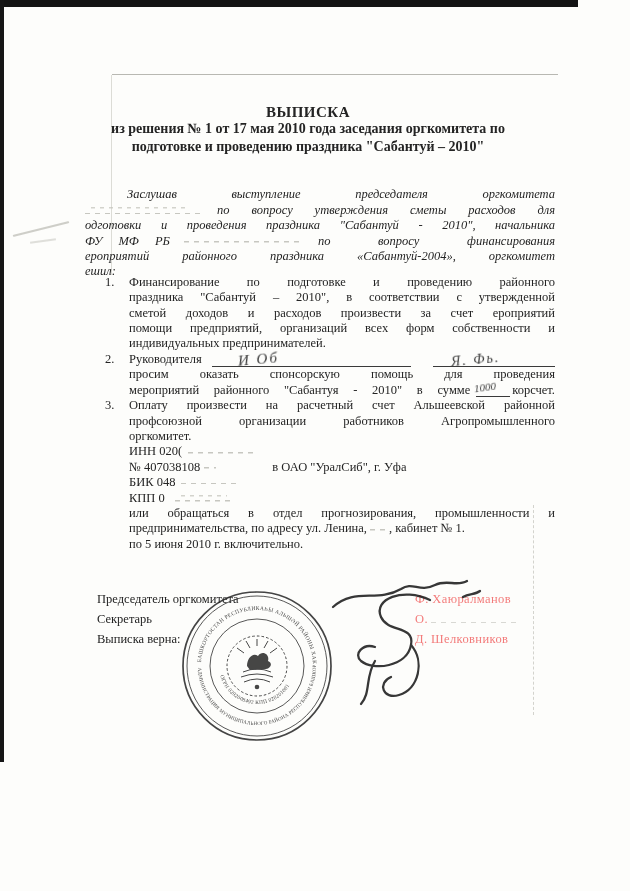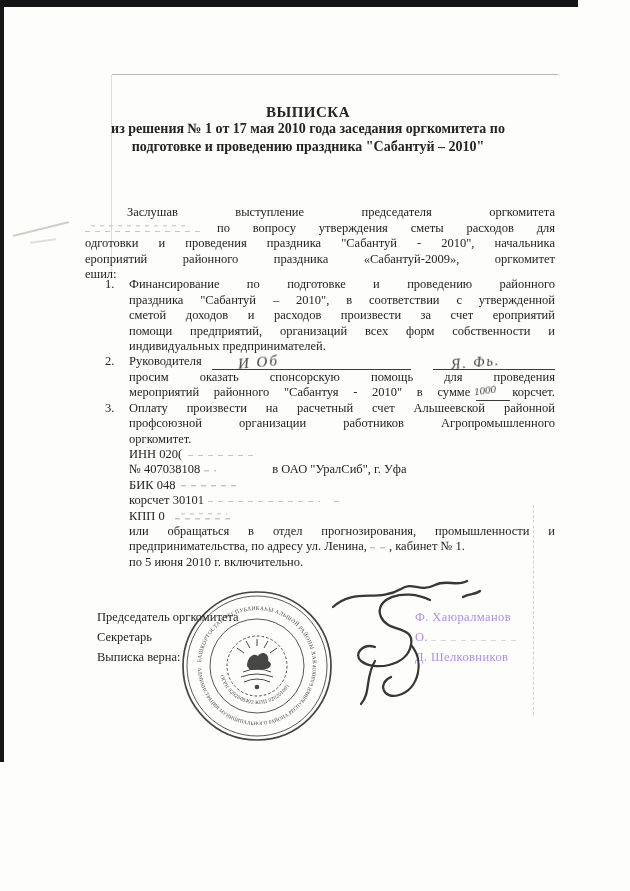--- a/index.html
+++ b/index.html
@@ -12,25 +12,25 @@
   .page-edge-left{position:absolute;left:111px;top:75px;width:1px;height:200px;background:#dcdcd6;}
   .page-edge-right{position:absolute;left:533px;top:505px;width:0;height:210px;border-left:1px dashed #c9c9c2;opacity:.8;}
   .smudge1{position:absolute;left:12px;top:228px;width:58px;height:2px;background:#c2c2bc;transform:rotate(-14deg);border-radius:2px;opacity:.8;}
   .smudge2{position:absolute;left:30px;top:240px;width:26px;height:2px;background:#d2d2cc;transform:rotate(-8deg);opacity:.7;}
 
   .content{position:absolute;left:85px;top:105px;width:470px;font-size:12.5px;line-height:15.4px;}
   .title{font-size:15px;font-weight:bold;text-align:center;padding-right:24px;letter-spacing:.5px;font-family:Liberation Serif, serif;}
   .subtitle{font-size:14px;font-weight:bold;text-align:center;line-height:18px;padding-right:24px;}
   .subtitle:first-of-type{margin-top:2px;}
 
-  .intro{margin-top:49px;}
+  .intro{margin-top:31px;font-style:italic;}
   .line{min-height:15.4px;}
   .just{text-align:justify;text-align-last:justify;}
   .indent{text-indent:42px;}
-  .flexrow{display:flex;align-items:flex-end;}
+  .flexrow{display:flex;align-items:center;}
   .fill{flex:1;text-align:justify;text-align-last:justify;}
   .wsp{word-spacing:13px;}
 
   
   .rd{display:inline-block;height:3px;align-self:center;opacity:.75;
       background-image:repeating-linear-gradient(90deg,#b5b5ad 0 5px,transparent 5px 10px);
       background-size:100% 1.5px;background-repeat:no-repeat;background-position:0 bottom;}
   .rd.double{background-image:repeating-linear-gradient(90deg,#b5b5ad 0 5px,transparent 5px 10px),repeating-linear-gradient(90deg,#c5c5bd 0 4px,transparent 4px 9px);background-size:100% 1.5px,80% 1.5px;background-position:0 bottom,6px top;height:7px;}
 
   .list{margin-top:-5px;}
@@ -46,21 +46,21 @@
       transform:rotate(-5deg);letter-spacing:2px;white-space:nowrap;filter:blur(.3px);}
   .hw2{left:18px;font-size:14px;}
   .hwsum{left:-2px;font-size:11px;letter-spacing:0;bottom:1px;transform:rotate(-8deg);}
 
   .bankline{display:flex;align-items:baseline;}
   .bank-name{margin-left:56px;}
 
   .sig-block{margin-top:37px;position:relative;}
   .sig-row{display:grid;grid-template-columns:330px 1fr;line-height:20px;align-items:baseline;}
   .sig-label{padding-left:12px;}
-  .sig-name{filter:blur(.55px);opacity:.7;color:#8b5cf6;letter-spacing:.4px;white-space:nowrap;}
+  .sig-name{filter:blur(.55px);opacity:.7;color:#ef4444;letter-spacing:.4px;white-space:nowrap;}
 
   .stamp{position:absolute;left:177px;top:586px;width:160px;height:160px;filter:blur(.35px);opacity:.88;z-index:3;}
   .sig-svg{position:absolute;left:315px;top:573px;width:170px;height:145px;z-index:4;}
 </style>
 </head>
 <body>
 
 <div class="topbar"></div>
 <div class="leftbar"></div>
 <div class="page-edge-top"></div>
@@ -75,21 +75,26 @@
   <div class="subtitle">из решения № 1 от 17 мая 2010 года заседания оргкомитета по</div>
   <div class="subtitle">подготовке и проведению праздника "Сабантуй – 2010"</div>
 
   <div class="intro">
     <div class="line just indent">Заслушав выступление председателя оргкомитета</div>
     <div class="line flexrow">
       <span class="rd double" style="width:118px"></span>
       <span class="fill" style="padding-left:14px">по вопросу утверждения сметы расходов для</span>
     </div>
     <div class="line just">одготовки и проведения праздника "Сабантуй - 2010", начальника</div>
-    <div class="line just">ероприятий районного праздника «Сабантуй-2009», оргкомитет</div>
+    <div class="line flexrow">
+      <span class="wsp">ФУ МФ РБ</span>
+      <span class="rd" style="width:120px;margin:0 14px"></span>
+      <span class="fill">по вопросу финансирования</span>
+    </div>
+    <div class="line just">ероприятий районного праздника «Сабантуй-2004», оргкомитет</div>
     <div class="line">ешил:</div>
   </div>
 
   <div class="list">
 
     <div class="item">
       <span class="num">1.</span>
       <div class="item-body">
         <div class="line just">Финансирование по подготовке и проведению районного</div>
         <div class="line just">праздника "Сабантуй – 2010", в соответствии с утвержденной</div>
@@ -136,25 +141,20 @@
         <div class="line bankline">
           <span>№ 407038108</span>
           <span class="rd" style="width:12px;margin-left:4px"></span>
           <span class="bank-name">в ОАО "УралСиб", г. Уфа</span>
         </div>
         <div class="line bankline">
           <span>БИК 048</span>
           <span class="rd" style="width:58px;margin-left:6px"></span>
         </div>
         <div class="line bankline">
-          <span>корсчет 30101</span>
-          <span class="rd" style="width:112px;margin-left:4px"></span>
-          <span class="rd" style="width:8px;margin-left:14px"></span>
-        </div>
-        <div class="line bankline">
           <span>КПП 0</span>
           <span class="rd double" style="width:58px;margin-left:10px"></span>
         </div>
 
         <div class="line just">или обращаться в отдел прогнозирования, промышленности и</div>
         <div class="line bankline">
           <span>предпринимательства, по адресу ул. Ленина,</span>
           <span class="rd" style="width:16px;margin:0 3px"></span>
           <span>, кабинет № 1.</span>
         </div>

